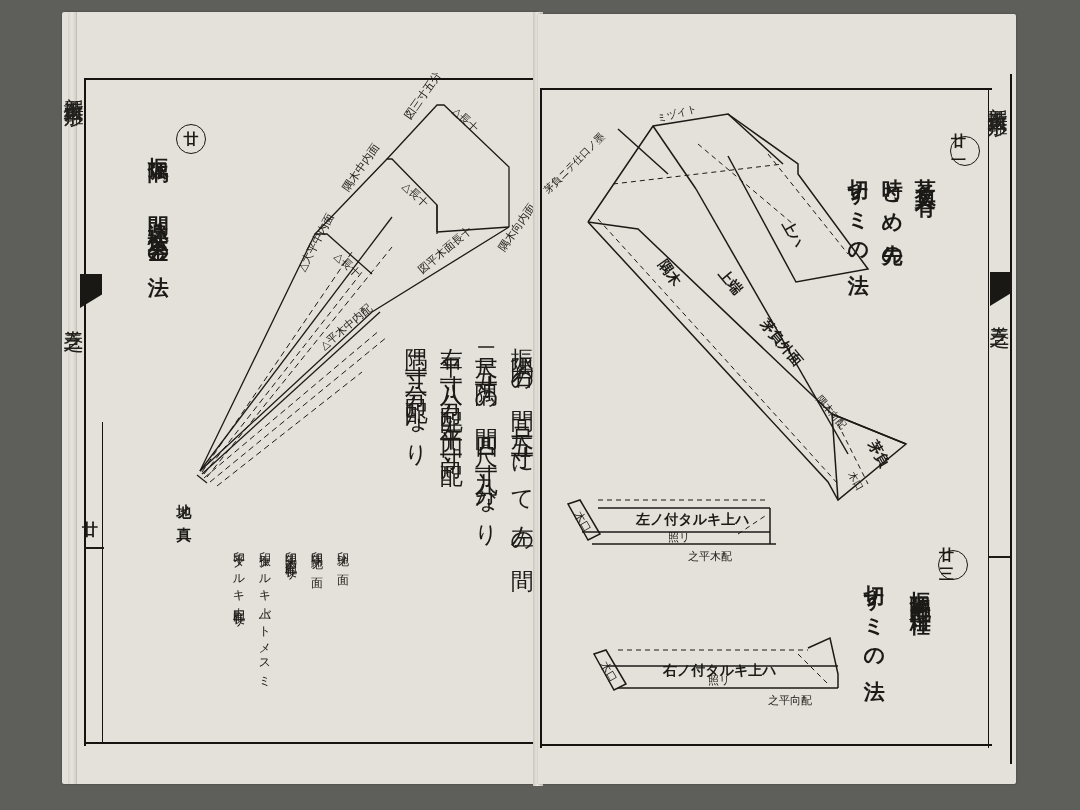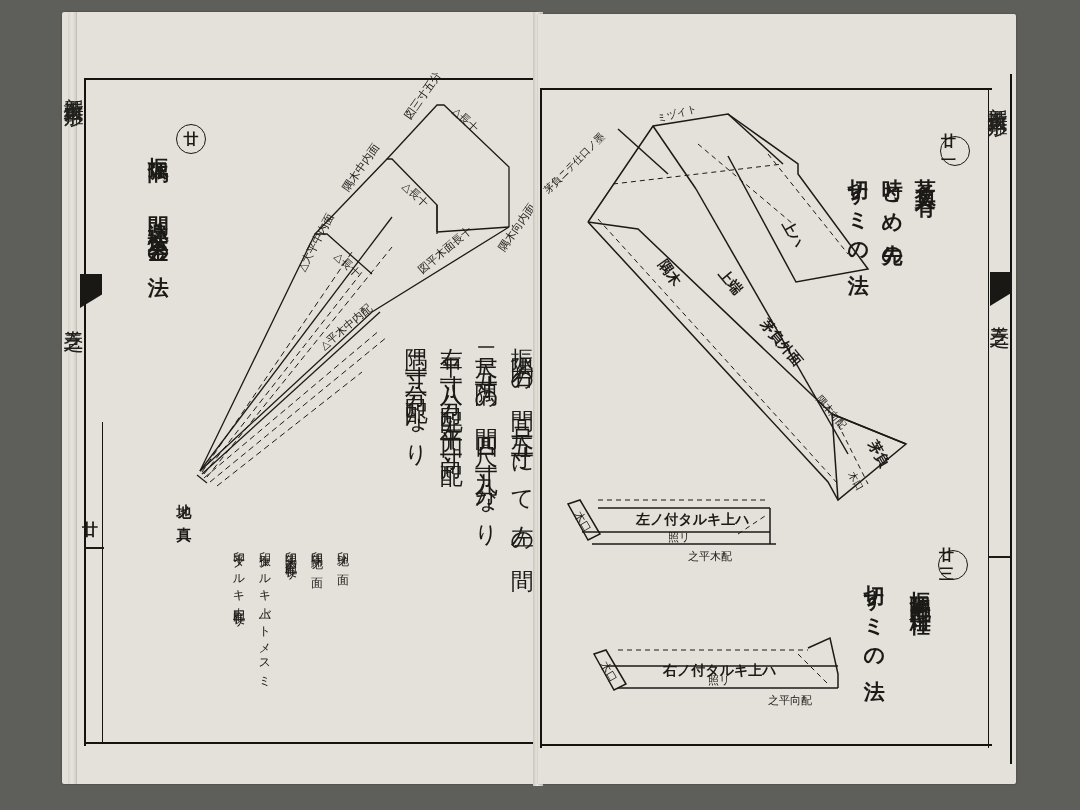--- a/index.html
+++ b/index.html
@@ -131,21 +131,21 @@
     <div class="frame frame-right"></div>
     <div class="vline" style="left:2px; top:74px; height:660px;"></div>
     <div class="vline thin" style="left:450px; top:74px; height:660px;"></div>
     <div class="vline" style="left:472px; top:60px; height:690px;"></div>
     <div style="position:absolute; left:450px; top:542px; width:22px; height:2px; background:#1c1a17;"></div>
 
     <div class="hanshin-strip" style="left:450px; top:78px;">新撰大工雛形</div>
     <div class="fishtail" style="left:452px; top:258px;"></div>
     <div class="hanshin-strip" style="left:452px; top:296px;">巻之三</div>
 
-    <div class="num-badge" style="left:402px; top:122px;">廿一</div>
+    <div class="num-badge" style="left:412px; top:122px;">廿一</div>
     <div class="vtext title" style="left:373px; top:148px;">茅負叉有</div>
     <div class="vtext title" style="left:340px; top:148px;">時とめ先の</div>
     <div class="vtext title" style="left:306px; top:148px;">切すミの法</div>
 
     <div class="num-badge" style="left:400px; top:536px;">廿三</div>
     <div class="vtext title" style="left:368px; top:560px;">振隅配付棰</div>
     <div class="vtext title" style="left:322px; top:554px;">切すミの法</div>
 
     <svg class="diagram" style="left:0; top:0;" width="478" height="770">
       <g stroke="#1c1a17" fill="none" stroke-width="1.5">

